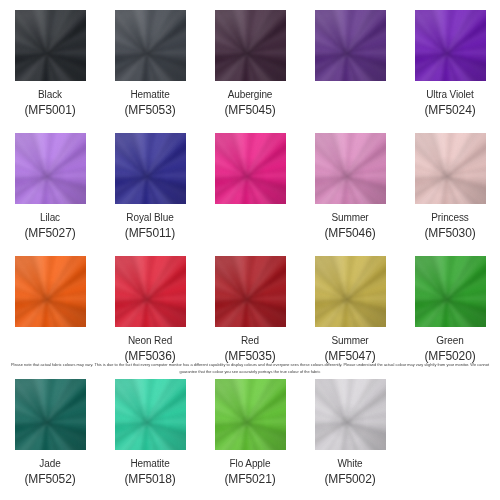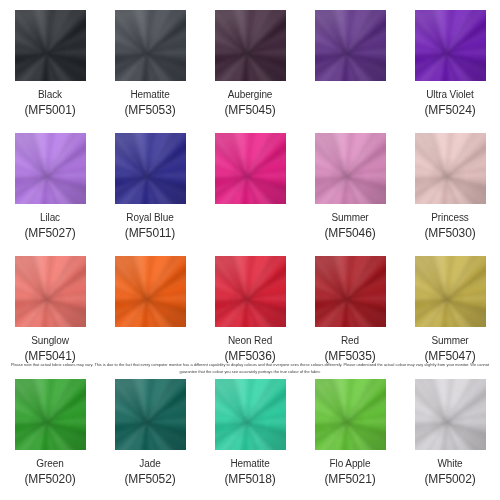--- a/index.html
+++ b/index.html
@@ -256,31 +256,20 @@
           <div class="drape"></div>
           <div class="drape2"></div>
           <div class="sheen"></div>
         </div>
         <div class="labels">
           <span class="name">Princess</span>
           <span class="code">(MF5030)</span>
         </div>
       </div>
       <div class="cell">
-        <div class="swatch" style="background-color: rgb(243, 115, 106);">
-          <div class="drape"></div>
-          <div class="drape2"></div>
-          <div class="sheen"></div>
-        </div>
-        <div class="labels">
-          <span class="name">Sunglow</span>
-          <span class="code">(MF5041)</span>
-        </div>
-      </div>
-      <div class="cell">
         <div class="swatch" style="background-color: rgb(247, 91, 12);">
           <div class="drape"></div>
           <div class="drape2"></div>
           <div class="sheen"></div>
         </div>
       </div>
       <div class="cell">
         <div class="swatch" style="background-color: rgb(224, 27, 50);">
           <div class="drape"></div>
           <div class="drape2"></div>

